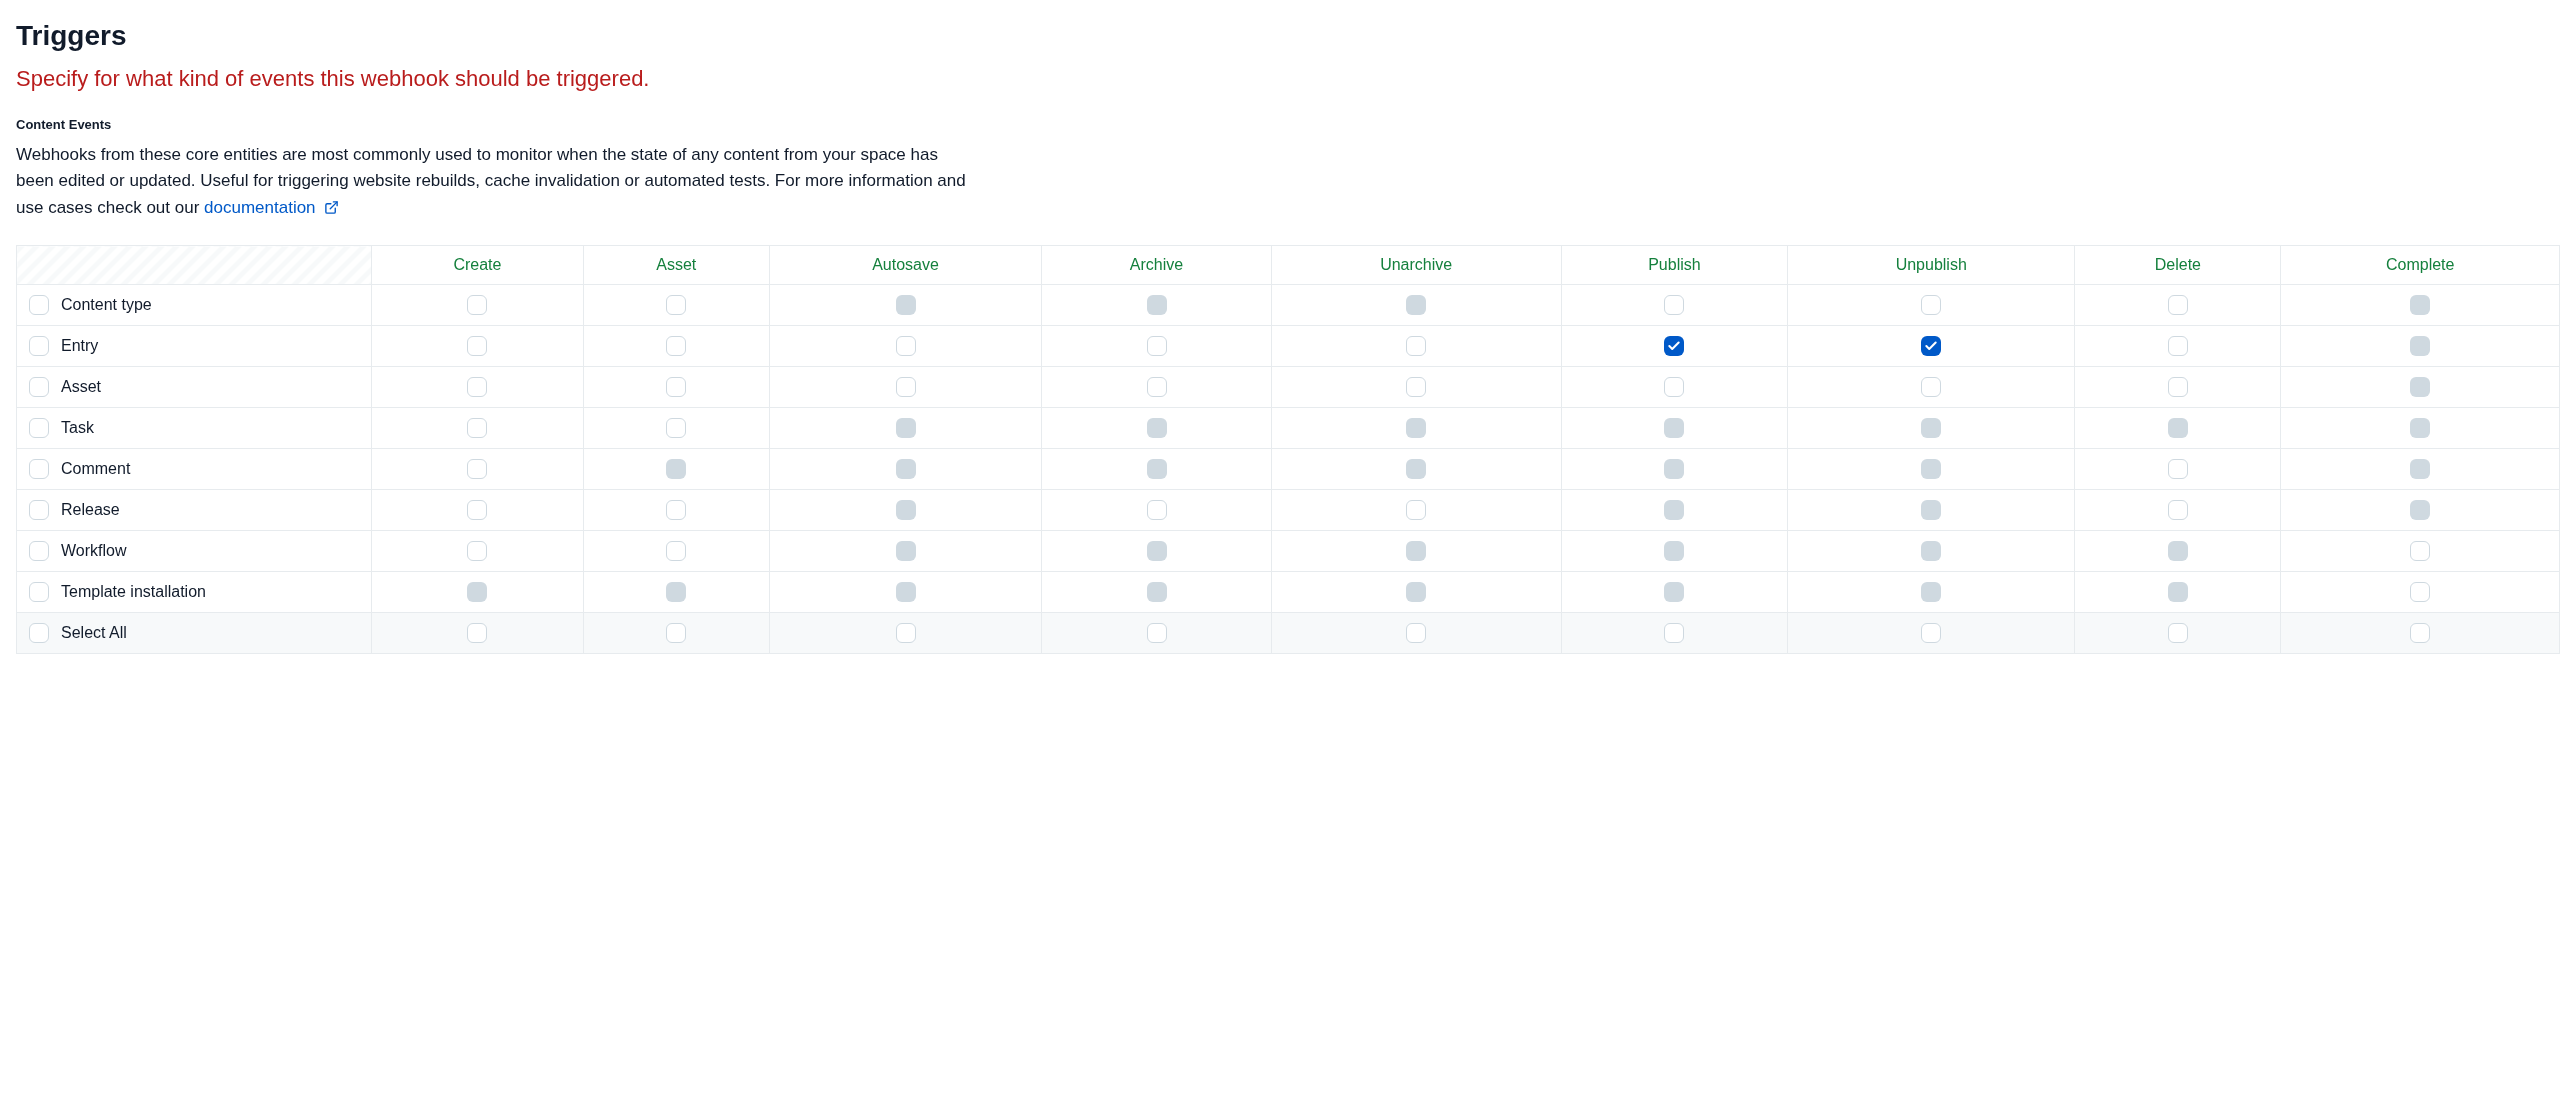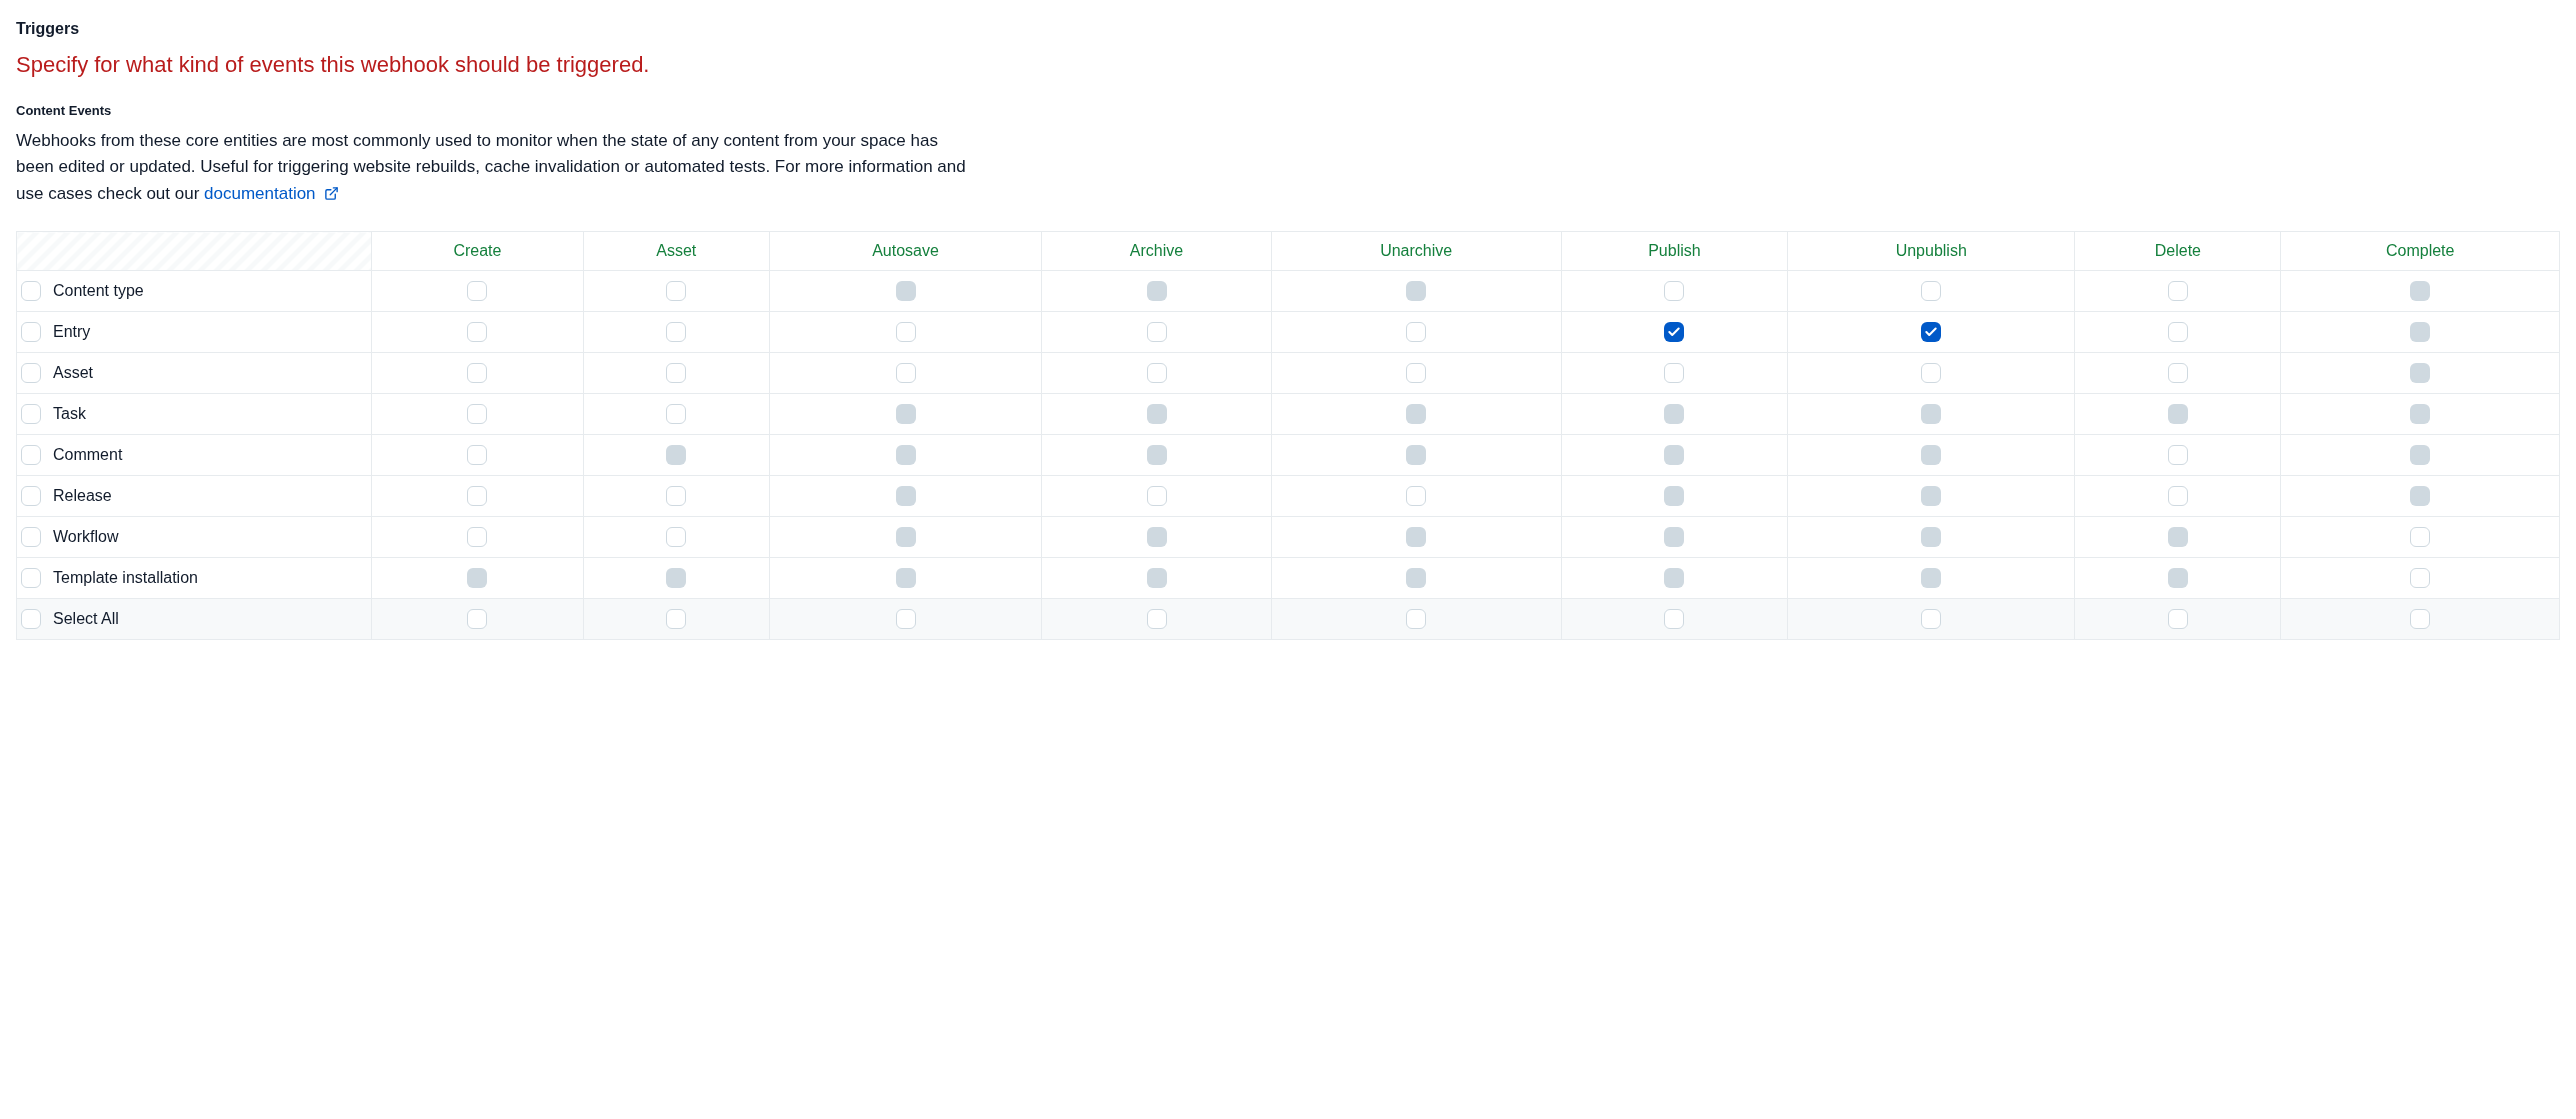--- a/index.html
+++ b/index.html
@@ -4,21 +4,21 @@
 <style>
   body {
     font-family: -apple-system, BlinkMacSystemFont, "Segoe UI", Helvetica, Arial, sans-serif;
     color: #111B2B;
     margin: 0;
     padding: 16px;
     font-size: 16px;
     background: #fff;
   }
   h2.section-title {
-    font-size: 16px;
+    font-size: 28px;
     font-weight: 700;
     margin: 4px 0 10px 0;
   }
   p.section-desc {
     font-size: 22px;
     color: #b91c1c;
     margin: 0 0 22px 0;
     line-height: 1.5;
   }
   h3.sub-title {
@@ -64,21 +64,21 @@
       135deg,
       #F7F9FA,
       #F7F9FA 5px,
       #fff 5px,
       #fff 11px
     );
     width: 338px;
   }
   table.triggers td.row-label {
     text-align: left;
-    padding-left: 4px;
+    padding-left: 12px;
   }
   table.triggers tr.select-all-row td {
     background: #F7F9FA;
   }
   .row-label-inner {
     display: flex;
     align-items: center;
     gap: 12px;
   }
   

